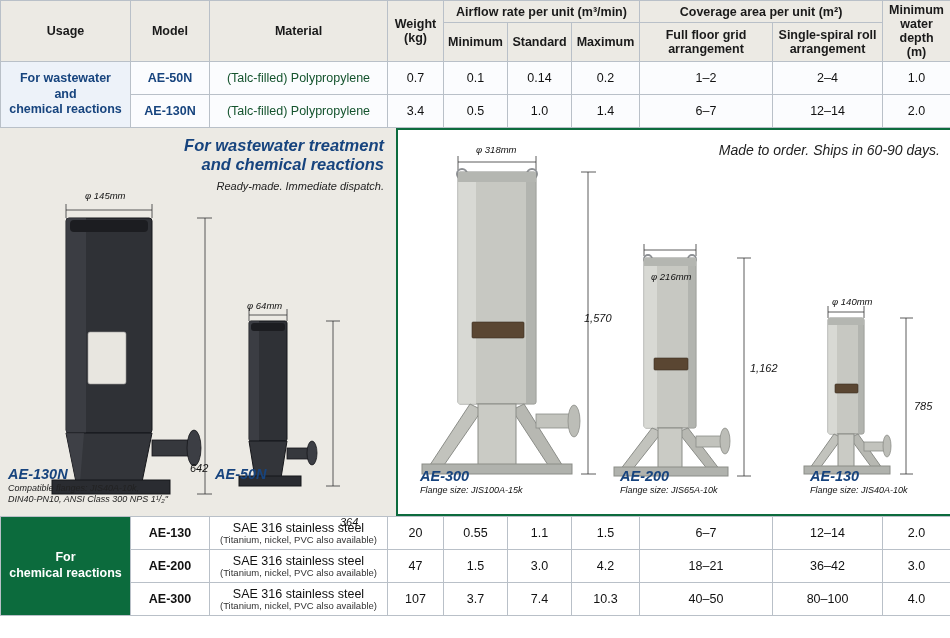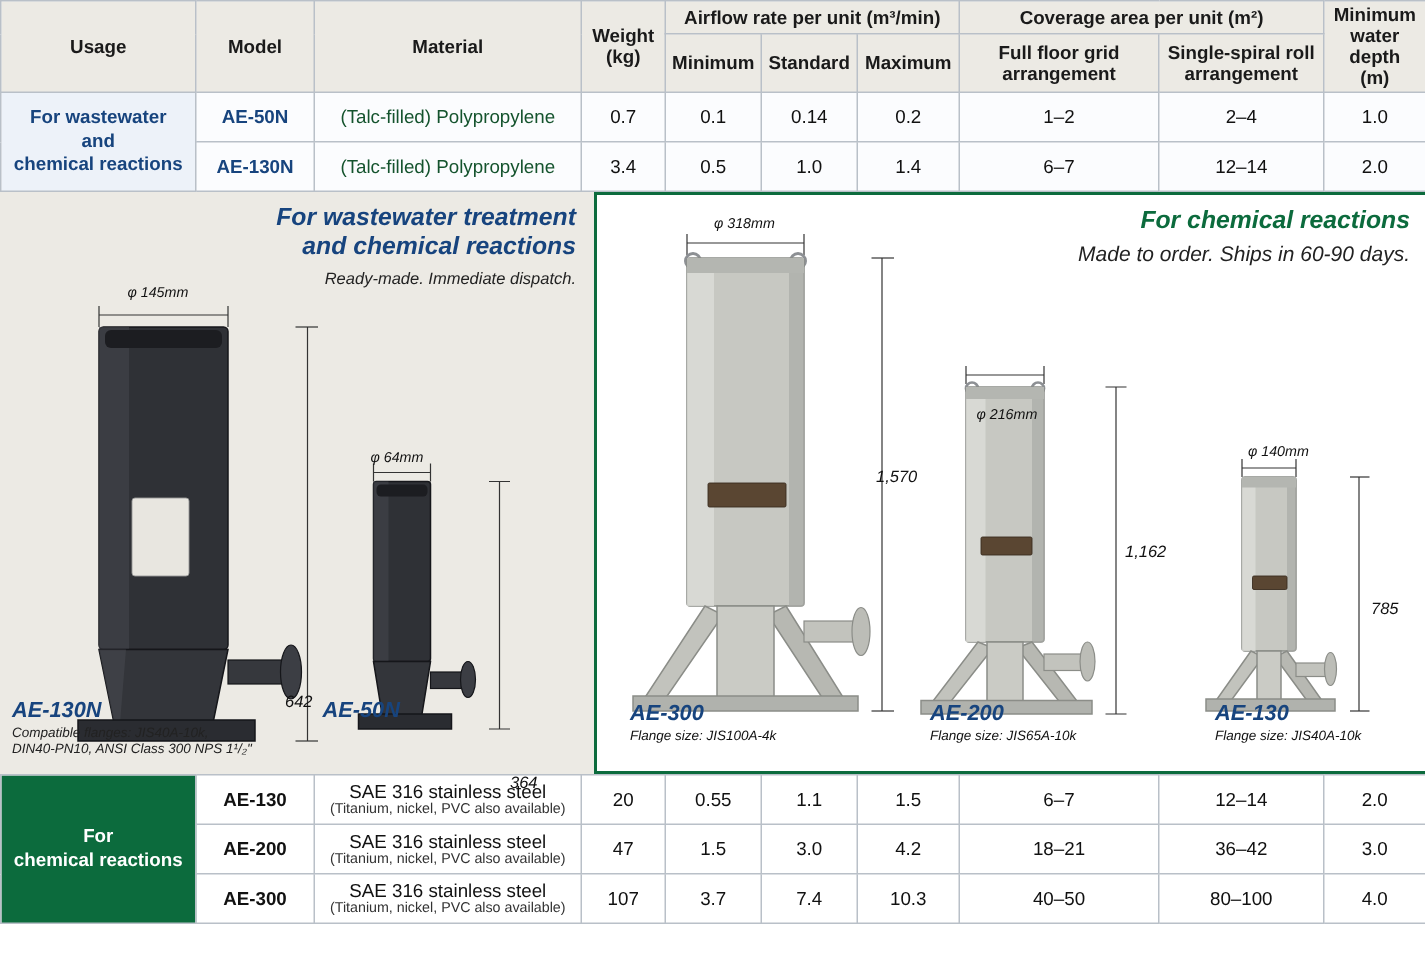--- a/index.html
+++ b/index.html
@@ -195,21 +195,20 @@
           <span>DIN40-PN10, ANSI Class 300 NPS 1¹/₂"</span>
         </div>
       </div>
       <div class="cap" style="left:215px; top:338px; width:180px;">
         <div class="name blue">AE-50N</div>
       </div>
     </div>
 
     <div class="panel-right">
       <div class="hdr-right">
-        <div class="t1">For chemical reactions</div>
         <div class="t2">Made to order. Ships in 60-90 days.</div>
       </div>
 
       <svg width="210" height="350" style="position:absolute;left:10px;top:12px">
         <line x1="50" y1="28" x2="50" y2="14" stroke="#333" stroke-width="0.8"></line>
         <line x1="128" y1="28" x2="128" y2="14" stroke="#333" stroke-width="0.8"></line>
         <line x1="50" y1="20" x2="128" y2="20" stroke="#333" stroke-width="0.8"></line>
 
         <circle cx="54" cy="32" r="5" fill="none" stroke="#8d9094" stroke-width="2"></circle>
         <circle cx="124" cy="32" r="5" fill="none" stroke="#8d9094" stroke-width="2"></circle>
@@ -277,21 +276,21 @@
         <ellipse cx="99" cy="154" rx="4" ry="11" fill="#bcbdb7" stroke="#8b8d88" stroke-width="0.8"></ellipse>
         <line x1="118" y1="26" x2="118" y2="182" stroke="#333" stroke-width="0.8"></line>
         <line x1="112" y1="26" x2="125" y2="26" stroke="#333" stroke-width="0.8"></line>
         <line x1="112" y1="182" x2="125" y2="182" stroke="#333" stroke-width="0.8"></line>
       </svg>
       <div class="dim" style="left:434px; top:166px;">φ 140mm</div>
       <div class="dimv" style="left:516px; top:270px;">785</div>
 
       <div class="cap" style="left:22px; top:338px; width:180px;">
         <div class="name blue">AE-300</div>
-        <div class="desc green">Flange size: JIS100A-4k</div>
+        <div class="desc green">Flange size: JIS100A-15k</div>
       </div>
       <div class="cap" style="left:222px; top:338px; width:180px;">
         <div class="name blue">AE-200</div>
         <div class="desc green">Flange size: JIS65A-10k</div>
       </div>
       <div class="cap" style="left:412px; top:338px; width:180px;">
         <div class="name blue">AE-130</div>
         <div class="desc green">Flange size: JIS40A-10k</div>
       </div>
     </div>

